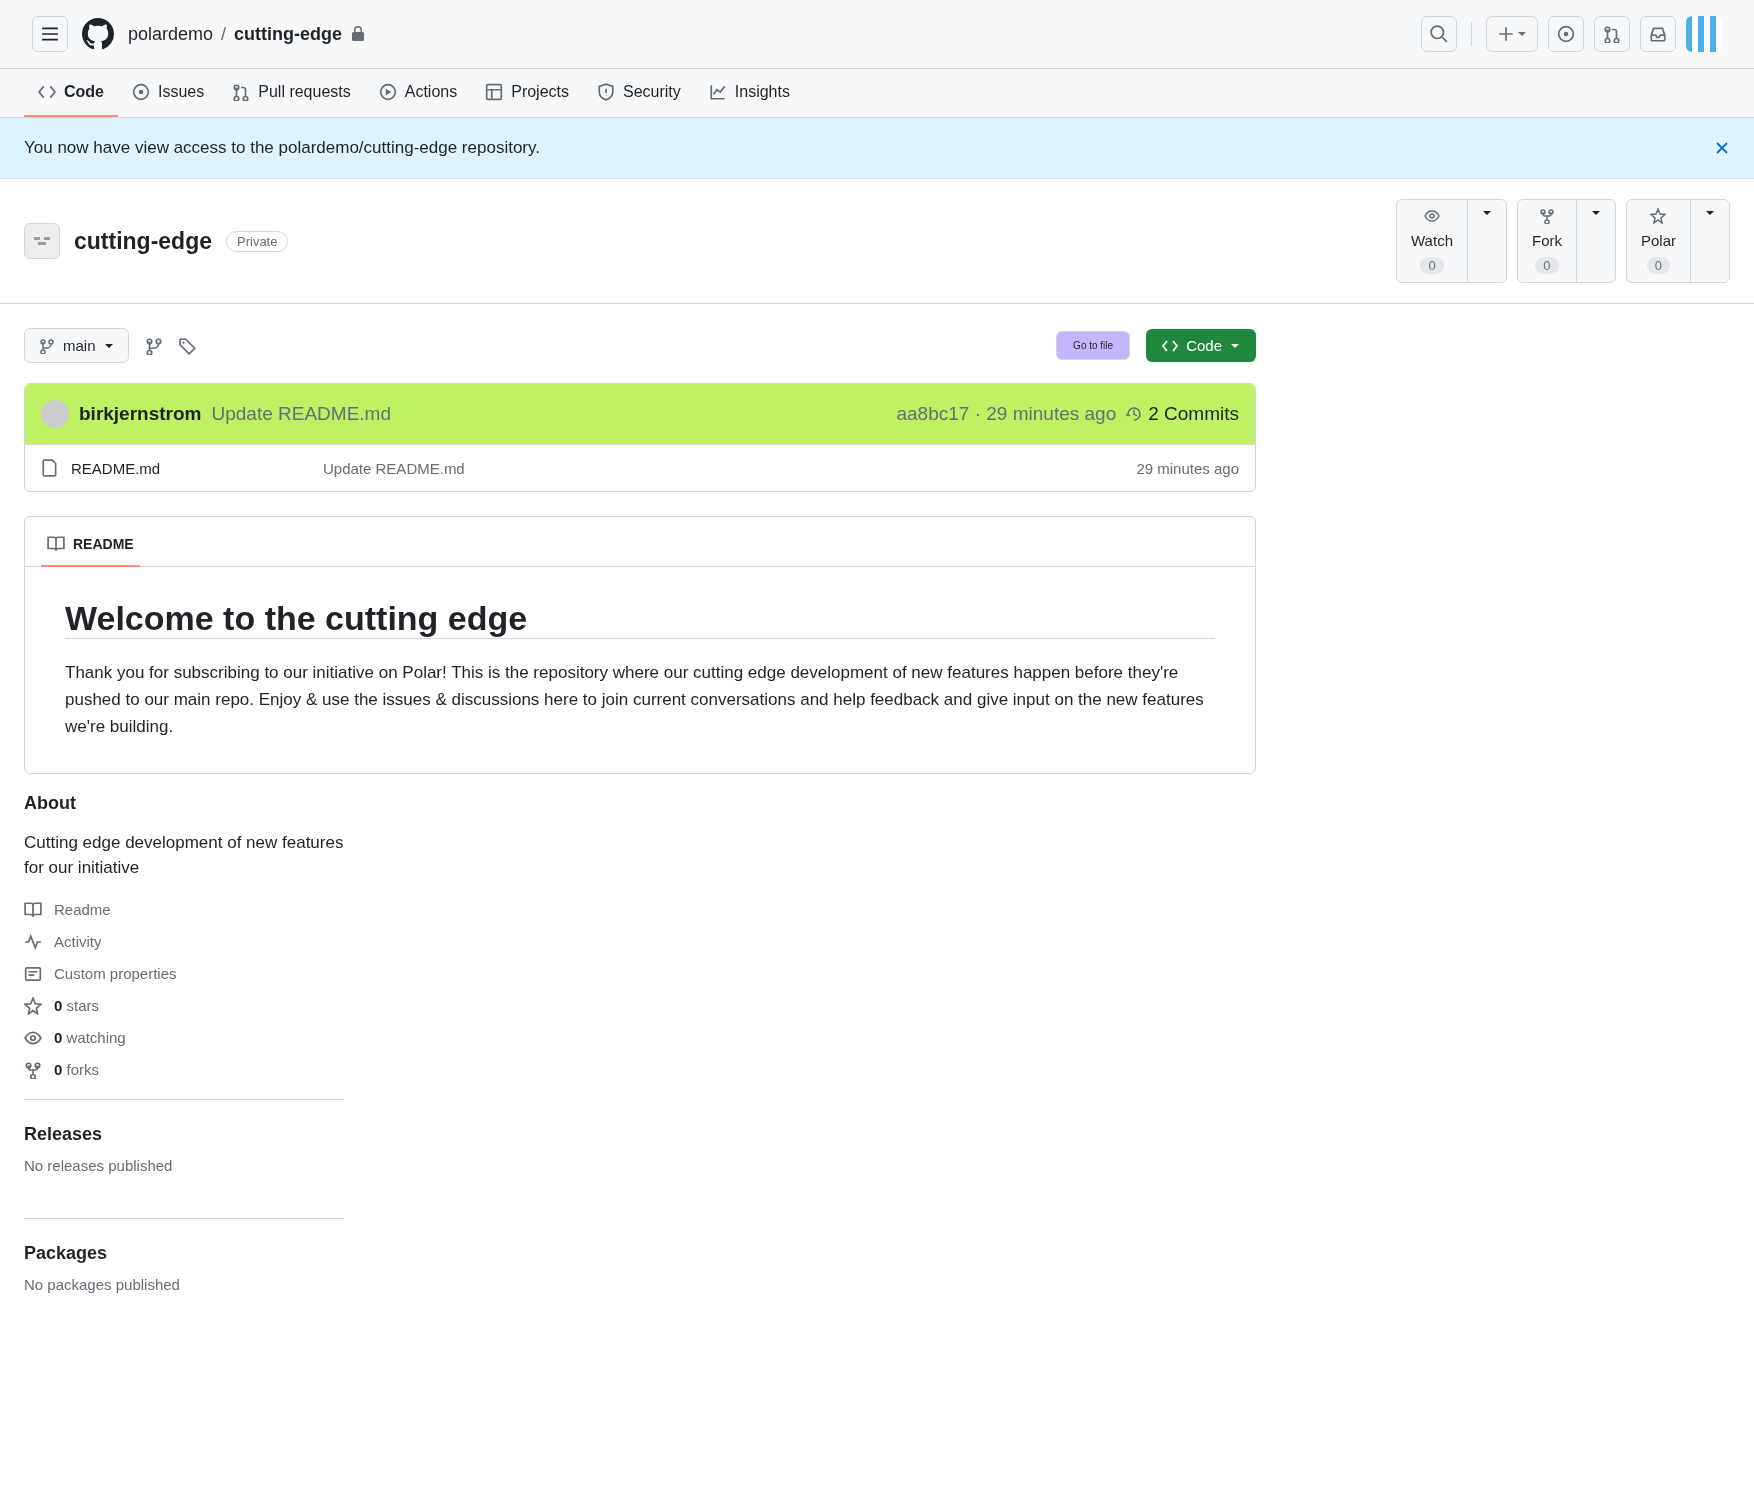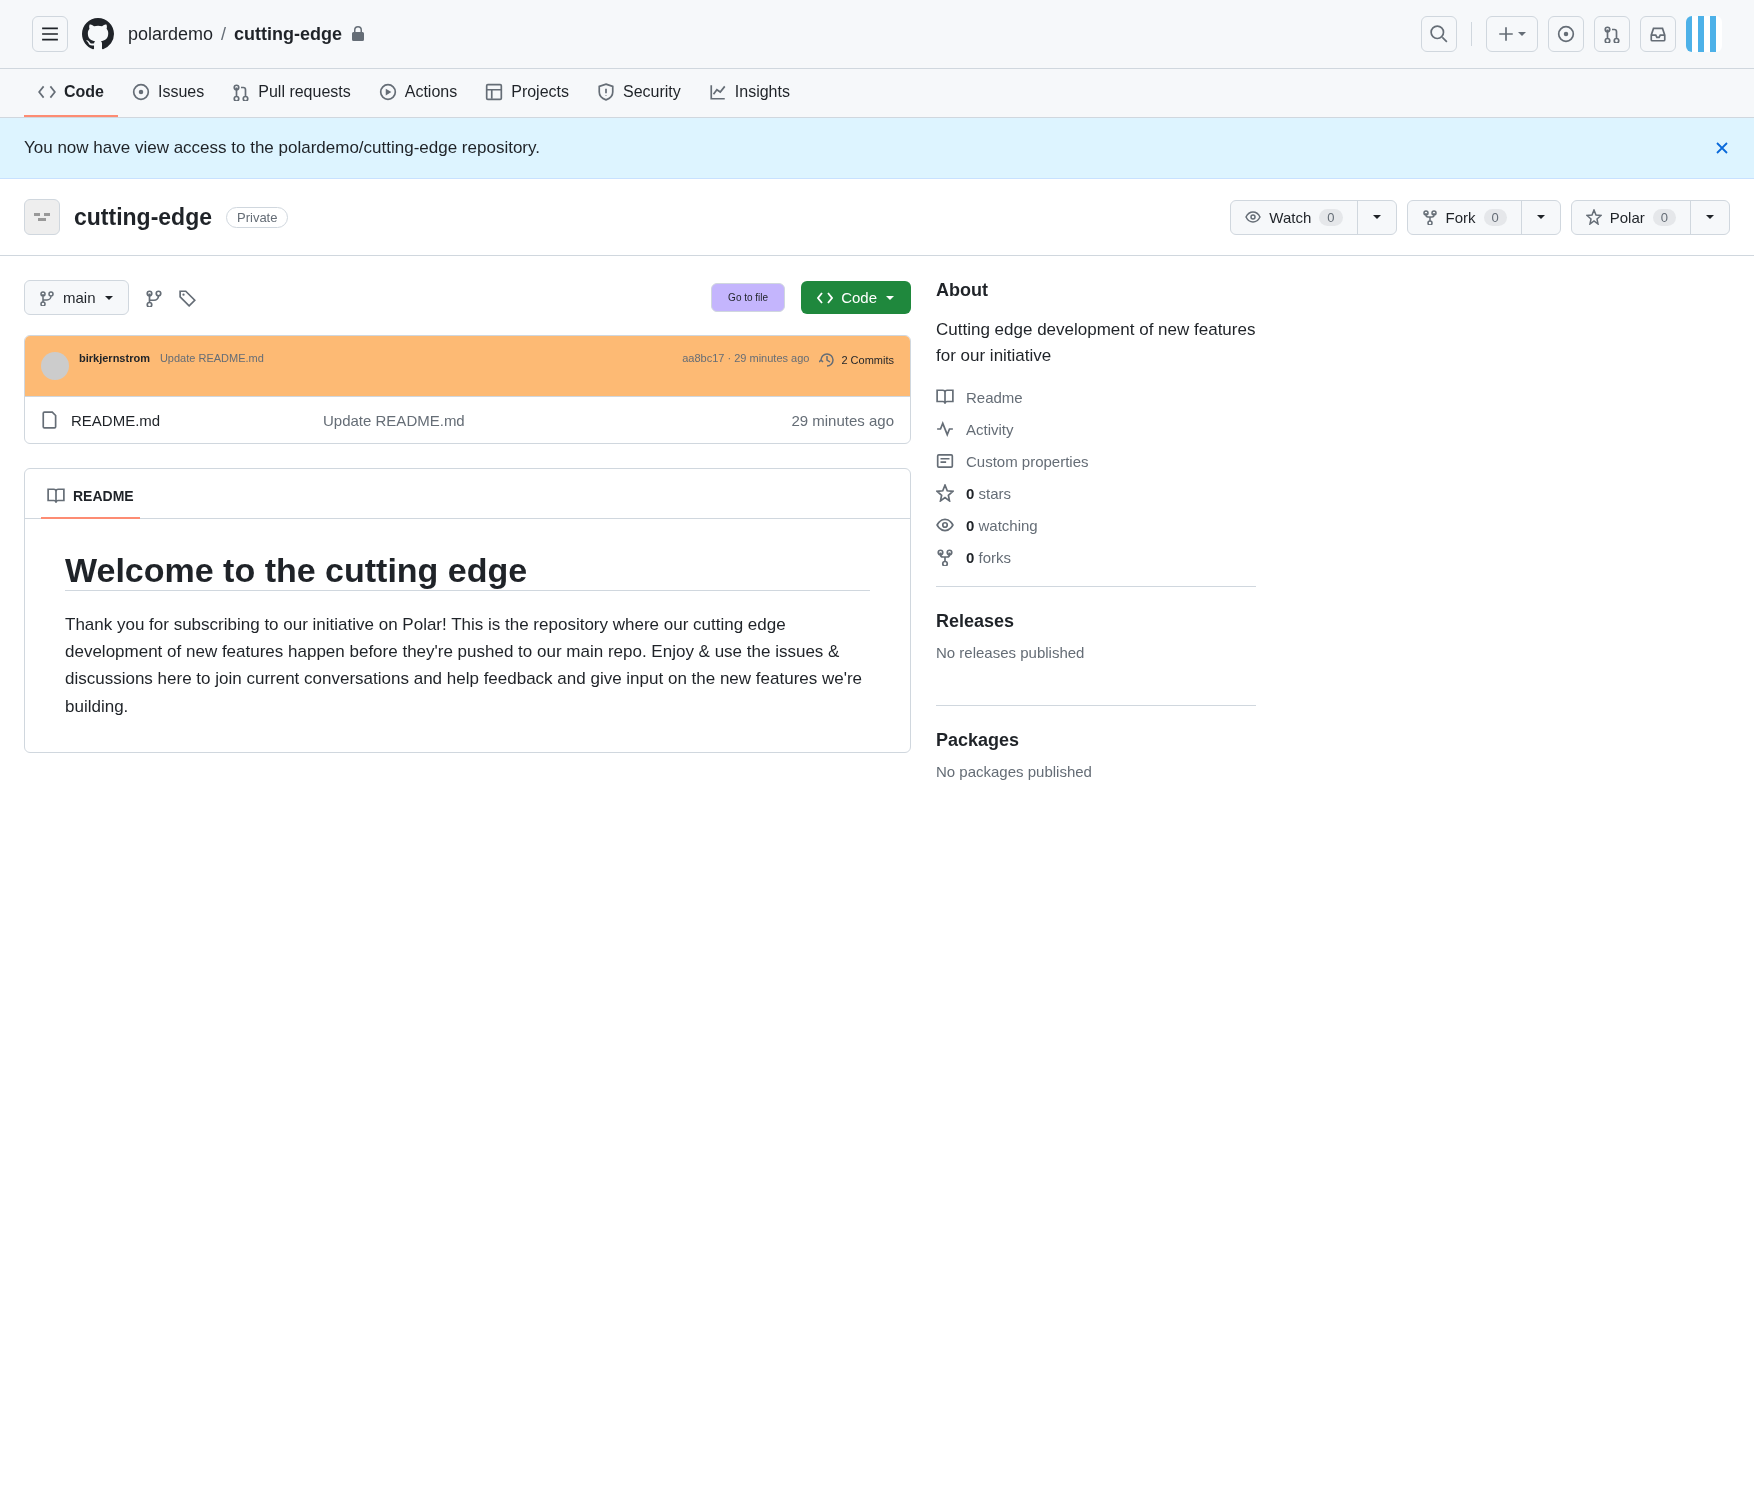--- a/index.html
+++ b/index.html
@@ -22,33 +22,33 @@
 .nav-tab.active { border-bottom-color:#fd8c73; font-weight:600;}
 .nav-tab .ic { color:#656d76;}
 .banner { background:#ddf4ff; padding:20px 24px; display:flex; justify-content:space-between; align-items:center; font-size:17px; border-bottom:1px solid #c8e1ff;}
 .banner-close { color:#0969da; cursor:pointer; font-size:18px;}
 .repo-header { display:flex; align-items:center; padding: 20px 24px; gap:14px; border-bottom:1px solid #d0d7de;}
 .repo-avatar { width:36px; height:36px; border-radius:6px; background:#eee; display:flex; align-items:center; justify-content:center; border:1px solid #d0d7de;}
 .repo-name { font-size:23px; font-weight:600;}
 .badge { border:1px solid #d0d7de; border-radius:20px; padding:2px 10px; font-size:13px; color:#656d76;}
 .repo-actions { margin-left:auto; display:flex; gap:10px;}
 .btn-group { display:flex; border:1px solid #d0d7de; border-radius:6px; overflow:hidden; background:#f6f8fa;}
-.btn-seg { padding:8px 14px; display:flex; align-items:center; gap:8px; cursor:pointer; font-size:15px;}
+.btn-seg { padding:8px 14px; display:flex; align-items:center; gap:8px; cursor:pointer; font-size:15px;flex-direction:column;}
 .btn-seg + .btn-seg { border-left:1px solid #d0d7de;}
 .count-badge { background:#e5e7ea; border-radius:12px; padding:1px 8px; font-size:13px; color:#656d76;}
-.main-wrap { display:flex; padding:24px; gap:25px; max-width:1280px;}
+.main-wrap { display:flex; padding:24px; gap:19px; max-width:1280px;flex-direction:column;}
 .main-col { flex:1; min-width:0;}
 .side-col { width:320px;}
 .branch-row { display:flex; align-items:center; gap:16px; margin-bottom:20px;}
 .branch-btn { border:1px solid #d0d7de; border-radius:6px; padding:8px 14px; display:flex; align-items:center; gap:8px; cursor:pointer; background:#f6f8fa; font-size:15px; font-weight:500;}
 .btn-plain { border:1px solid #d0d7de; border-radius:6px; padding:8px 16px; cursor:pointer; background:#c4b5fd; font-size:10px; font-weight:500;}
 .btn-primary { border:none; border-radius:6px; padding:8px 16px; cursor:pointer; background:#1f883d; color:#fff; font-size:15px; font-weight:500; display:flex; align-items:center; gap:8px;}
 .spacer { flex:1;}
 .commit-box { border:1px solid #d0d7de; border-radius:6px; overflow:hidden;}
-.commit-head { background:#fdba74; padding:16px; display:flex; align-items:flex-start; gap:10px; font-size:11px; border-bottom:1px solid #d0d7de;}
+.commit-head { background:#bef264; padding:16px; display:flex; align-items:center; gap:10px; font-size:19px; border-bottom:1px solid #d0d7de;}
 .user-av { width:28px; height:28px; border-radius:50%; background:#ccc;}
 .commit-head .author { font-weight:600;}
 .commit-head .msg { color:#656d76;}
 .commit-head .sha { color:#656d76; margin-left:auto;}
 .commits-link { display:flex; align-items:center; gap:6px; color:#1f2328; font-weight:500;}
 .file-row { padding:14px 16px; display:flex; align-items:center; gap:12px; font-size:15px;}
 .file-row .fname { flex:0 0 240px;}
 .file-row .fmsg { flex:1; color:#656d76;}
 .file-row .ftime { color:#656d76;}
 .readme-box { border:1px solid #d0d7de; border-radius:6px; margin-top:24px;}

